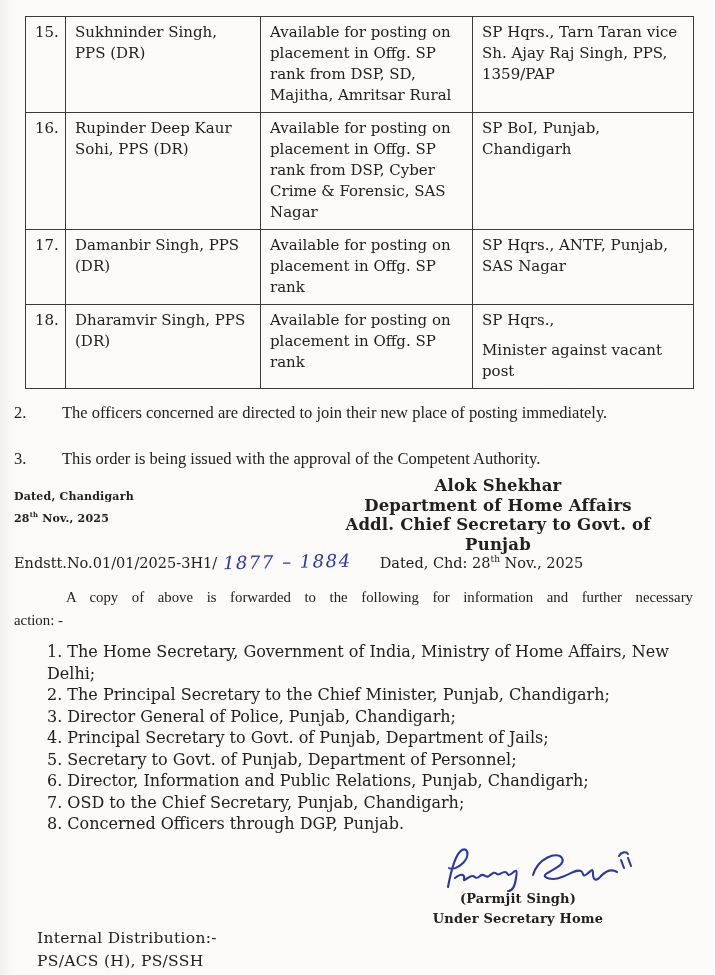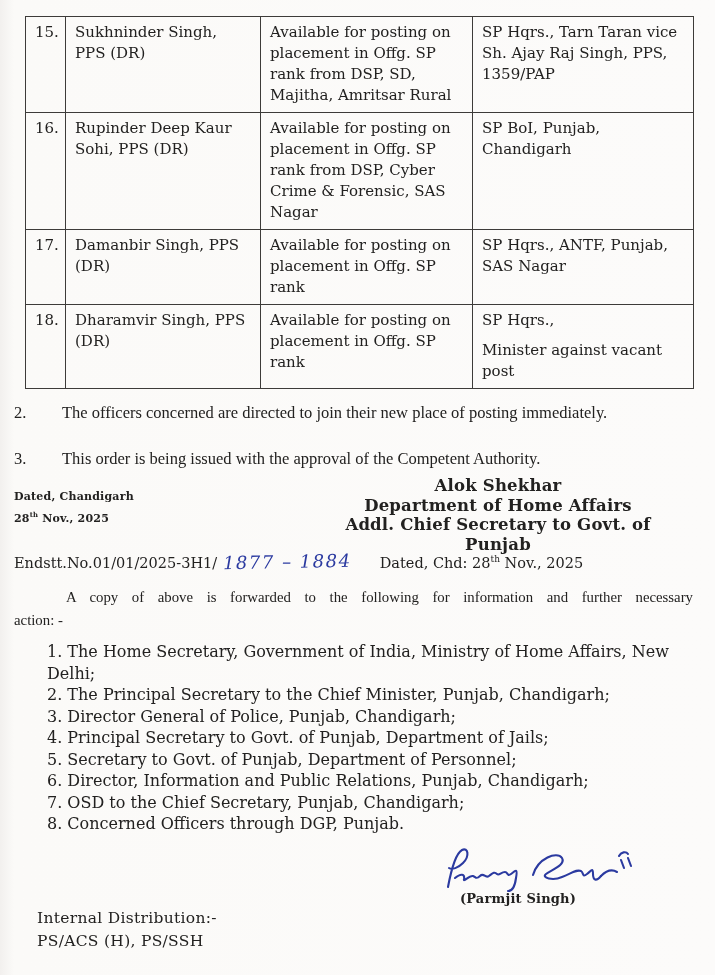--- a/index.html
+++ b/index.html
@@ -201,20 +201,21 @@
         <path d="M7 42 C10 26 14 9 21 5 C27 2 29 11 22 18 C17 23 11 25 8 23"></path>
         <path d="M14 33 C20 28 24 29 23 34 C22 38 28 30 32 31 C35 32 35 35 39 31 C43 27 44 34 48 31 C51 29 53 26 56 29 C58 31 60 27 64 27 C67 27 66 32 70 29 C74 26 77 22 75 33 C74 41 71 46 67 46"></path>
         <path d="M92 30 C97 13 116 6 121 13 C125 20 110 25 105 29 C100 33 112 36 121 32 C131 28 136 24 140 26 C143 28 141 33 146 29 C150 26 152 22 152 29 C152 35 155 37 160 31"></path>
         <path d="M160 31 C165 26 171 24 176 27"></path>
         <path d="M180 15 l3 8"></path>
         <path d="M187 13 l3 8"></path>
         <path d="M178 11 C180 7 185 6 187 9"></path>
       </g>
     </svg>
     <div>(Parmjit Singh)</div>
+    <div>Under Secretary Home</div>
   </div>
 
   <div class="internal">
     <div>Internal Distribution:-</div>
     <div>PS/ACS (H), PS/SSH</div>
   </div>
 
 </div>
 
 </body></html>

